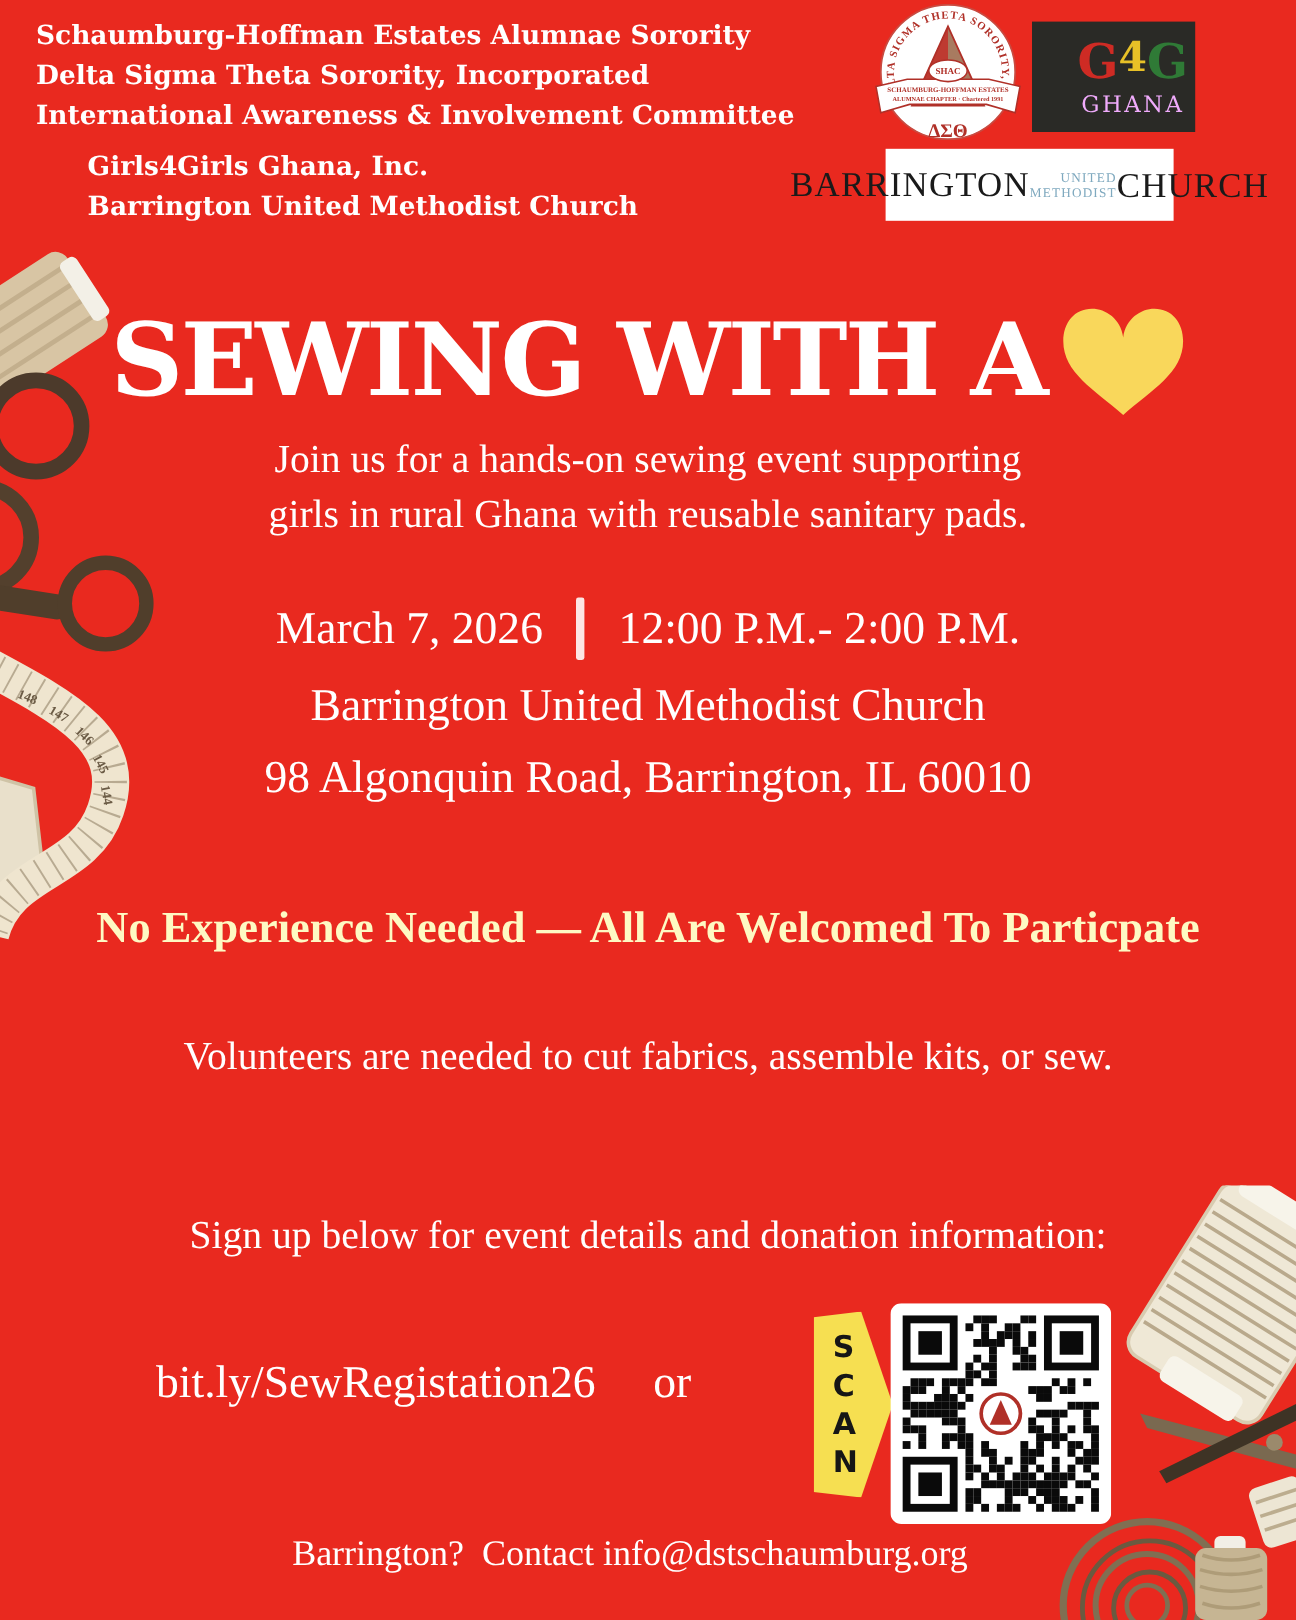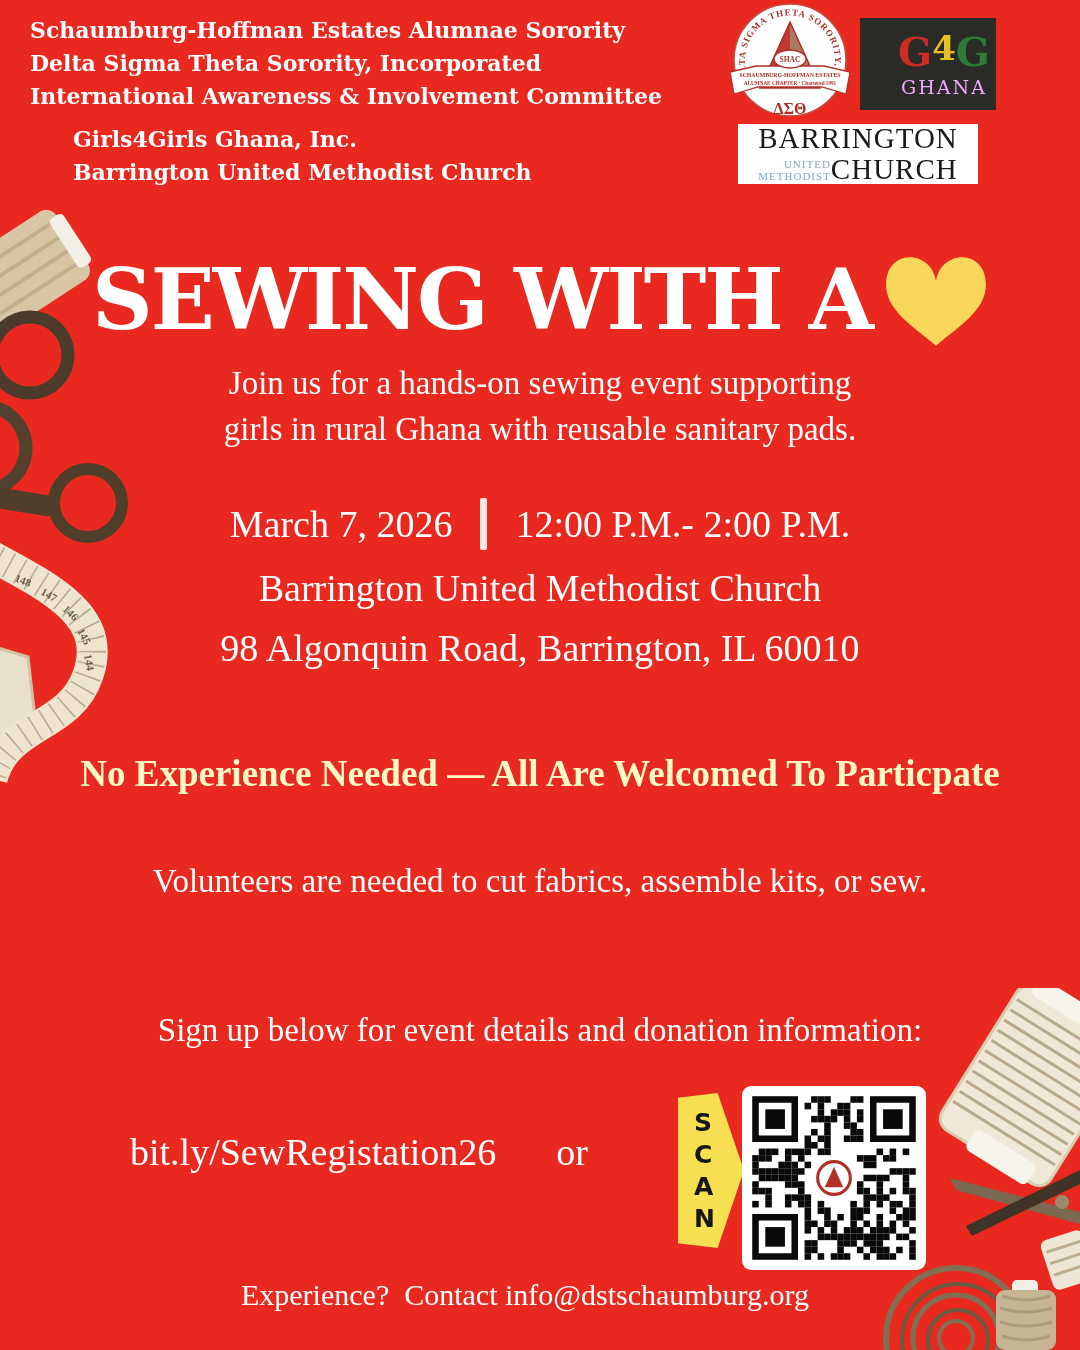--- a/index.html
+++ b/index.html
@@ -19,21 +19,21 @@
        display:flex;flex-direction:column;align-items:center;justify-content:center;
        font-family:"DejaVu Serif",serif;padding-left:32px;}
   .g4g .row{font-weight:700;line-height:1;}
   .g4g .gl{font-size:40px;}
   .g4g .g-red{color:#CE2B24;}
   .g4g .g-yel{color:#E8C127;font-size:34px;vertical-align:6px;}
   .g4g .g-grn{color:#2F7A36;}
   .g4g .country{color:#f0abfc;font-size:19px;letter-spacing:2px;margin-top:4px;}
   .church{position:absolute;left:738px;top:124px;width:240px;height:60px;background:#fff;
           color:#1a1a1a;font-family:"Liberation Serif",serif;
-          display:flex;flex-direction:column;align-items:center;justify-content:center;line-height:1;}
+          display:flex;flex-direction:row;align-items:center;justify-content:center;line-height:1;}
   .church .top{font-size:29px;letter-spacing:1px;}
   .church .bot{display:flex;align-items:center;gap:0;margin-top:2px;}
   .church .umc{display:flex;flex-direction:column;align-items:flex-end;color:#7FA9BF;
                font-size:11px;letter-spacing:1px;line-height:12px;}
   .church .big{font-size:29px;letter-spacing:1px;}
   
   .title-row{position:absolute;left:0;top:252px;width:100%;display:flex;align-items:center;
              justify-content:center;gap:12px;}
   .title{font-family:"DejaVu Serif",serif;font-weight:700;font-size:84px;line-height:1;
          letter-spacing:-2px;white-space:nowrap;}
@@ -46,21 +46,21 @@
            border-radius:2px;margin:0 28px;}
   .venue{position:absolute;left:0;top:566px;width:100%;text-align:center;font-size:38px;}
   .address{position:absolute;left:0;top:626px;width:100%;text-align:center;font-size:38px;}
   
   .highlight{position:absolute;left:0;top:752px;width:100%;text-align:center;
              font-weight:700;font-size:37px;color:#fef9c3;}
   
   .details{position:absolute;left:0;top:858px;width:100%;text-align:center;
            font-size:33px;line-height:46px;}
   .signup{position:absolute;left:0;top:1012px;width:100%;text-align:center;font-size:33px;}
-  .link-row{position:absolute;left:130px;top:1130px;display:flex;align-items:center;gap:60px;
+  .link-row{position:absolute;left:130px;top:1130px;display:flex;align-items:center;gap:48px;
             font-size:38px;}
   
   .scan-arrow{position:absolute;left:678px;top:1093px;width:66px;height:155px;background:#F6DF51;
               clip-path:polygon(0 3%,60% 0,100% 50%,60% 100%,0 97%);
               display:flex;flex-direction:column;align-items:flex-start;justify-content:center;
               padding-left:16px;box-sizing:border-box;}
   .scan-arrow span{color:#161616;font-family:"DejaVu Sans",sans-serif;font-weight:700;
                    font-size:25px;line-height:32px;}
   .qr{position:absolute;left:742px;top:1086px;}
   
@@ -446,15 +446,15 @@
         </g>
     </g>
 
     <g>
       <rect x="69" y="69" width="42" height="42" fill="#fff"></rect>
       <circle cx="90" cy="90" r="16" fill="none" stroke="#B03028" stroke-width="3"></circle>
       <polygon points="90,79 81,99 99,99" fill="#B03028"></polygon>
     </g>
   </svg>
 
-  <div class="contact">Experience?  Contact info@dstschaumburg.org</div>
+  <div class="contact">Barrington?  Contact info@dstschaumburg.org</div>
 
 </div>
 
 </body></html>

